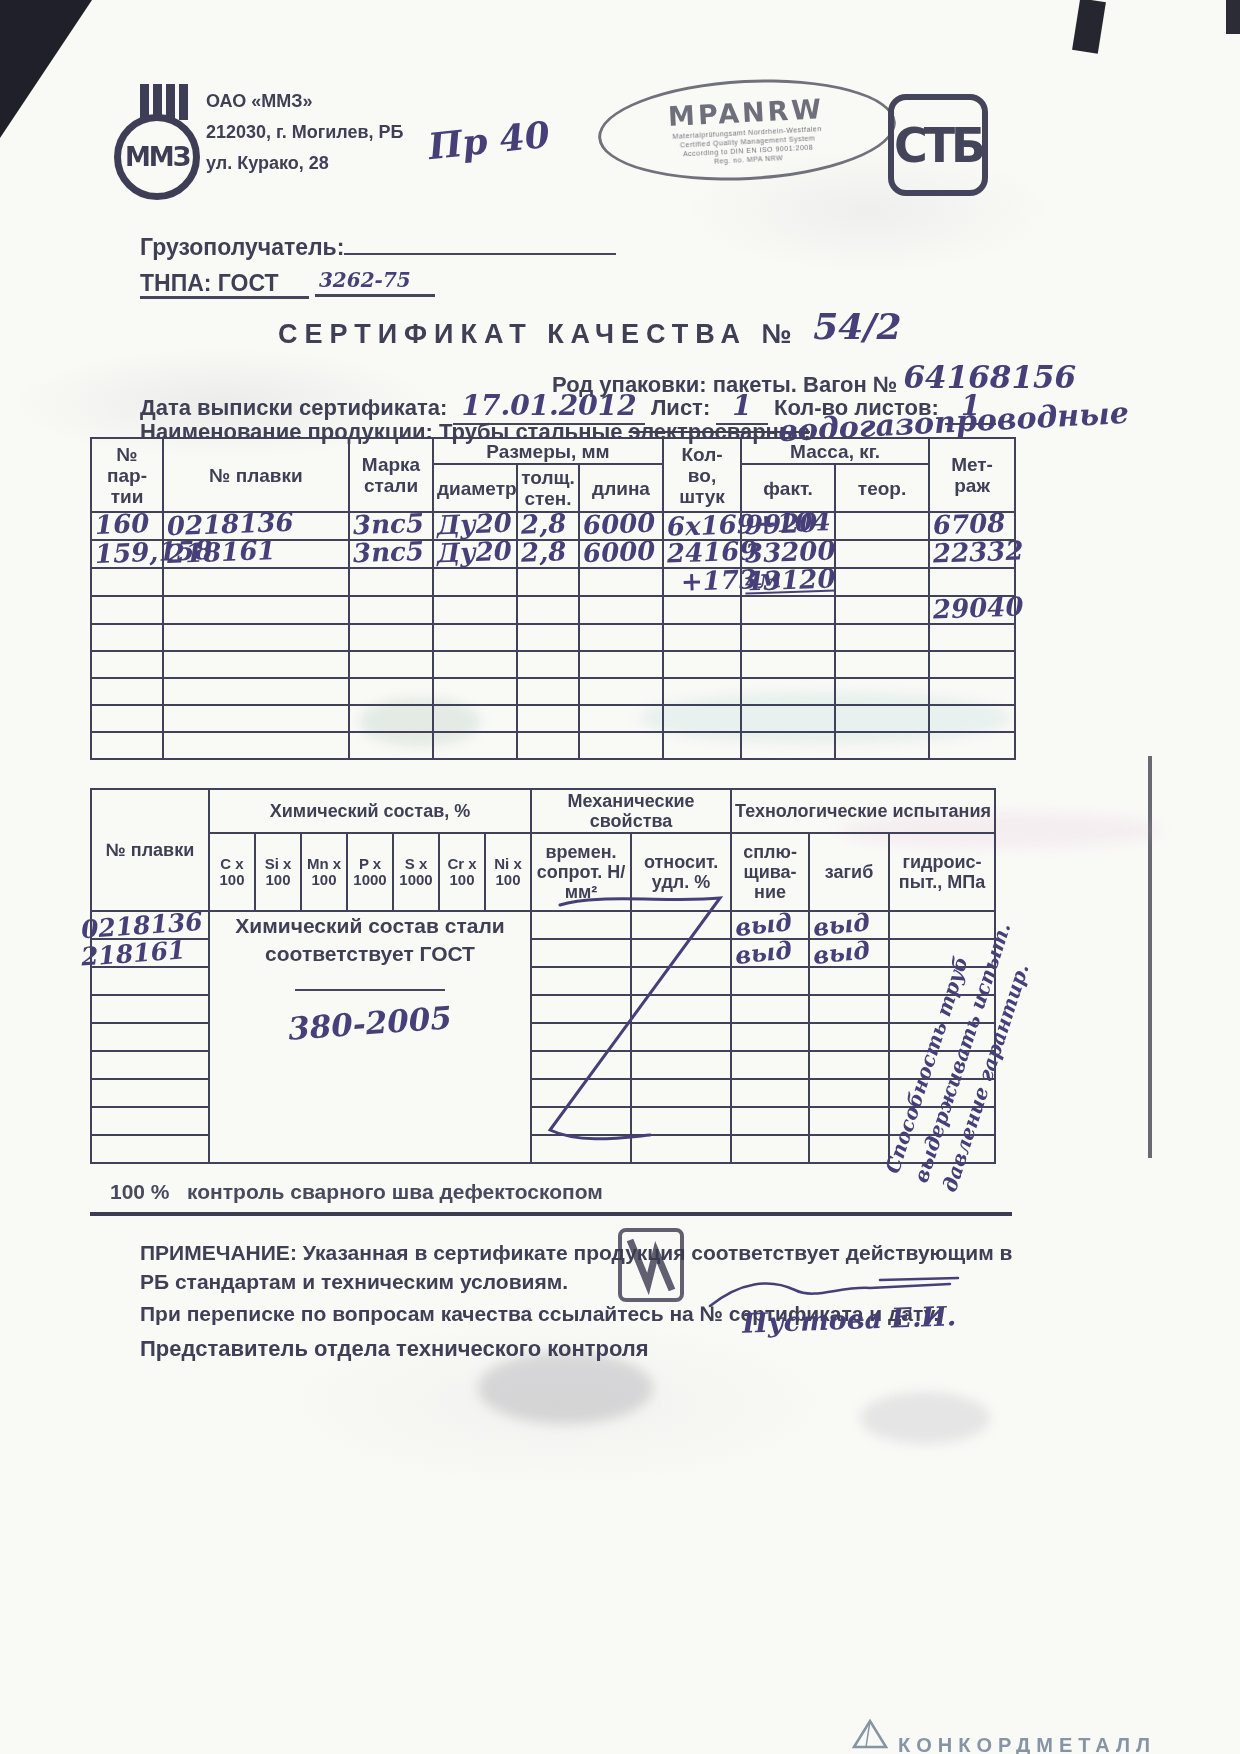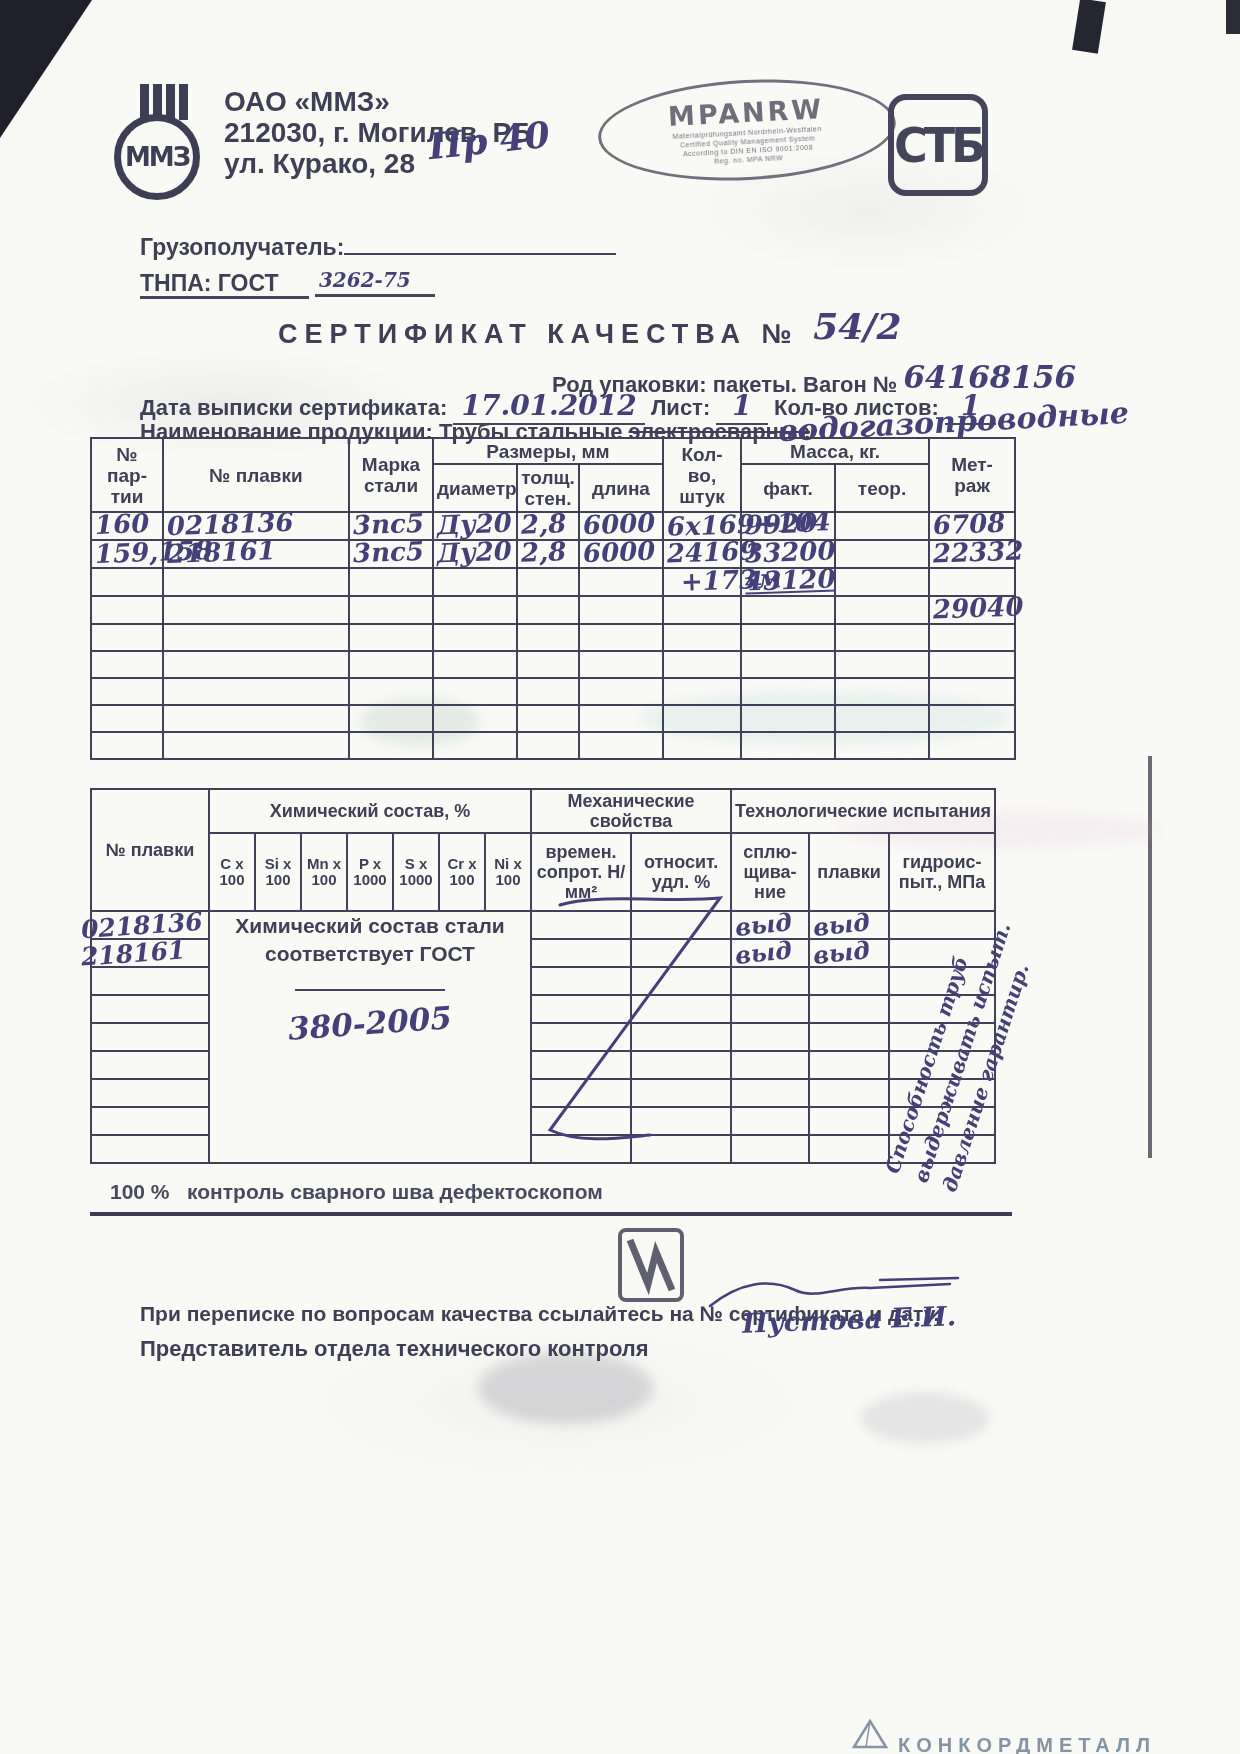--- a/index.html
+++ b/index.html
@@ -31,21 +31,21 @@
   .smudge{border-radius:50%;filter:blur(6px);}
 
   
   .logo-wrap{left:112px;top:84px;width:104px;height:118px;}
   .logo-bars{position:absolute;left:28px;top:0;width:48px;height:36px;display:flex;gap:4px;}
   .logo-bars i{flex:1;background:#3d3d55;}
   .logo-circle{position:absolute;left:2px;top:30px;width:86px;height:86px;border-radius:50%;
     border:7px solid #3d3d55;box-sizing:border-box;display:flex;align-items:center;justify-content:center;
     flex-direction:column;color:#3d3d55;font-weight:bold;}
   .logo-circle span{font-size:26px;line-height:22px;letter-spacing:-2px;font-family:"DejaVu Sans",sans-serif;}
-  .company{left:224px;top:86px;font-size:28px;line-height:31px;}
+  .company{left:206px;top:86px;font-size:18px;line-height:31px;}
   .hw-note{left:428px;top:122px;font-size:36px;transform:rotate(-6deg);}
   .mpa{left:598px;top:80px;width:292px;height:94px;border:3px solid #5a5a66;border-radius:50%;
     transform:rotate(-3deg);text-align:center;color:#585866;opacity:.85;overflow:hidden;}
   .mpa .t{font-size:27px;font-weight:bold;letter-spacing:3px;margin-top:14px;
     font-family:"DejaVu Sans",sans-serif;}
   .mpa .s{font-size:7px;line-height:9px;letter-spacing:.5px;filter:blur(.4px);}
   .stb{left:888px;top:94px;width:100px;height:102px;border:6px solid #44445a;border-radius:18px;
     box-sizing:border-box;display:flex;align-items:center;justify-content:center;}
   .stb span{font-size:46px;font-weight:bold;letter-spacing:-4px;color:#44445a;
     font-family:"DejaVu Sans",sans-serif;transform:scaleY(1.05);}
@@ -355,21 +355,21 @@
         <th class="chemcol">C x 100</th>
         <th class="chemcol">Si x 100</th>
         <th class="chemcol">Mn x 100</th>
         <th class="chemcol">P x 1000</th>
         <th class="chemcol">S x 1000</th>
         <th class="chemcol">Cr x 100</th>
         <th class="chemcol">Ni x 100</th>
         <th>времен. сопрот. Н/мм²</th>
         <th>относит. удл. %</th>
         <th>сплю- щива- ние</th>
-        <th>плавки</th>
+        <th>загиб</th>
         <th>гидроис- пыт., МПа</th>
       </tr>
     </thead>
     <tbody>
       <tr>
         <td><span class="melt-hw hw">0218136</span></td>
         <td class="chem-note" colspan="7" rowspan="9">
           <div>Химический состав стали</div>
           <div><span>соответствует ГОСТ</span> <span class="u" style="width:150px;"></span></div>
           <div class="hw" style="transform:rotate(-4deg);margin-top:10px;">380-2005</div>
@@ -456,20 +456,23 @@
     <div>выдерживать испыт.</div>
     <div>давление гарантир.</div>
   </div>
 
   <div class="abs l-weld">
     <span>100 %</span>&nbsp;&nbsp;
     <span>контроль сварного шва дефектоскопом</span>
   </div>
   <div class="abs weld-rule"></div>
 
+  <div class="abs l-remark">
+    <span style="font-weight:bold;">ПРИМЕЧАНИЕ:</span><span> Указанная в сертификате продукция соответствует действующим в РБ стандартам и  техническим  условиям.</span>
+  </div>
 
   <svg class="abs stamp" viewBox="0 0 58 66">
     <path d="M 8 8 L 26 52 L 34 20 L 50 58" fill="none" stroke="#3a3a50" stroke-width="7"></path>
   </svg>
 
   <div class="abs l-corr typed">При переписке по вопросам качества ссылайтесь на № сертификата и дату.</div>
 
   <svg class="abs sig-flourish" viewBox="0 0 270 44">
     <path d="M 10 34 C 40 10 70 6 95 18 C 115 28 140 14 170 16 L 250 12 M 180 8 L 258 6" fill="none" stroke="#463f78" stroke-width="2.5" stroke-linecap="round"></path>
   </svg>

